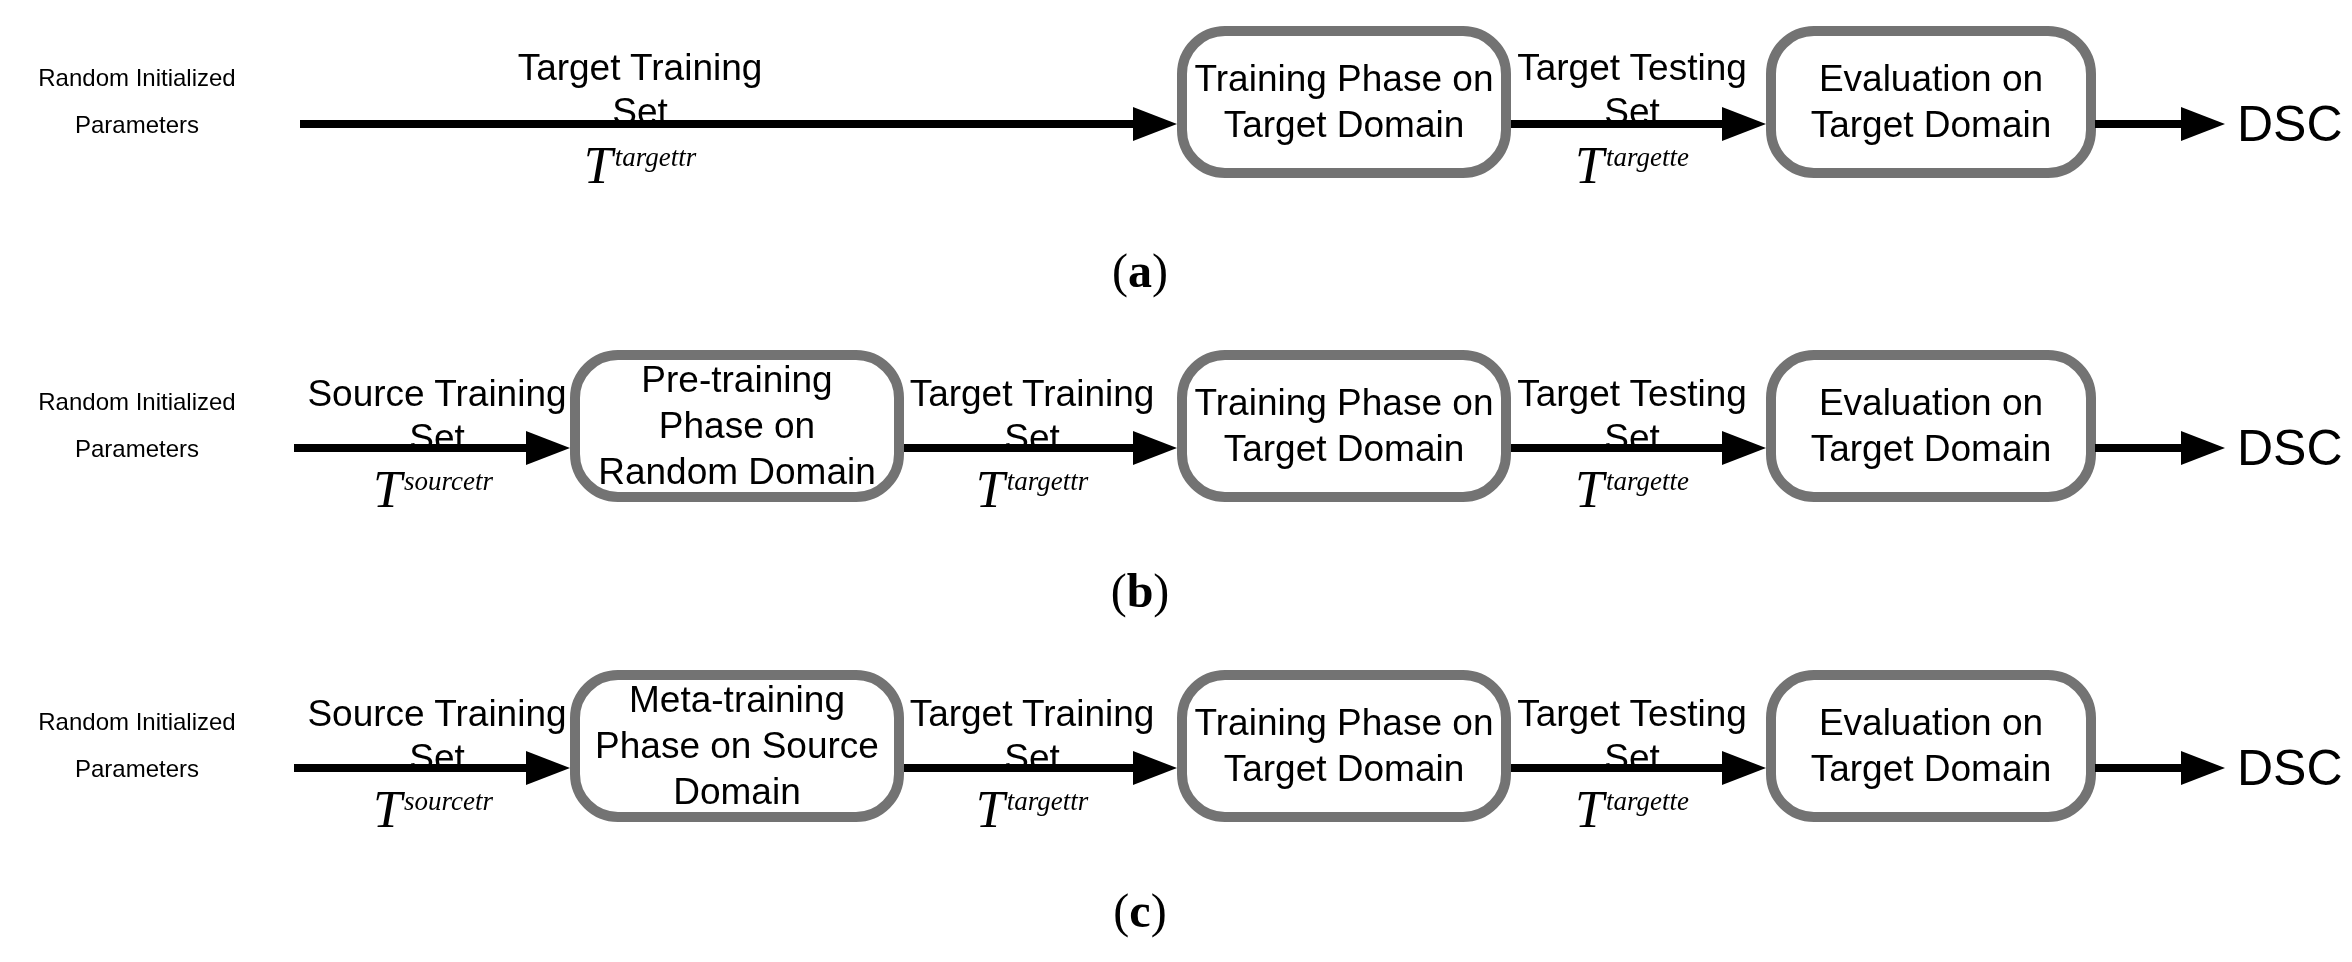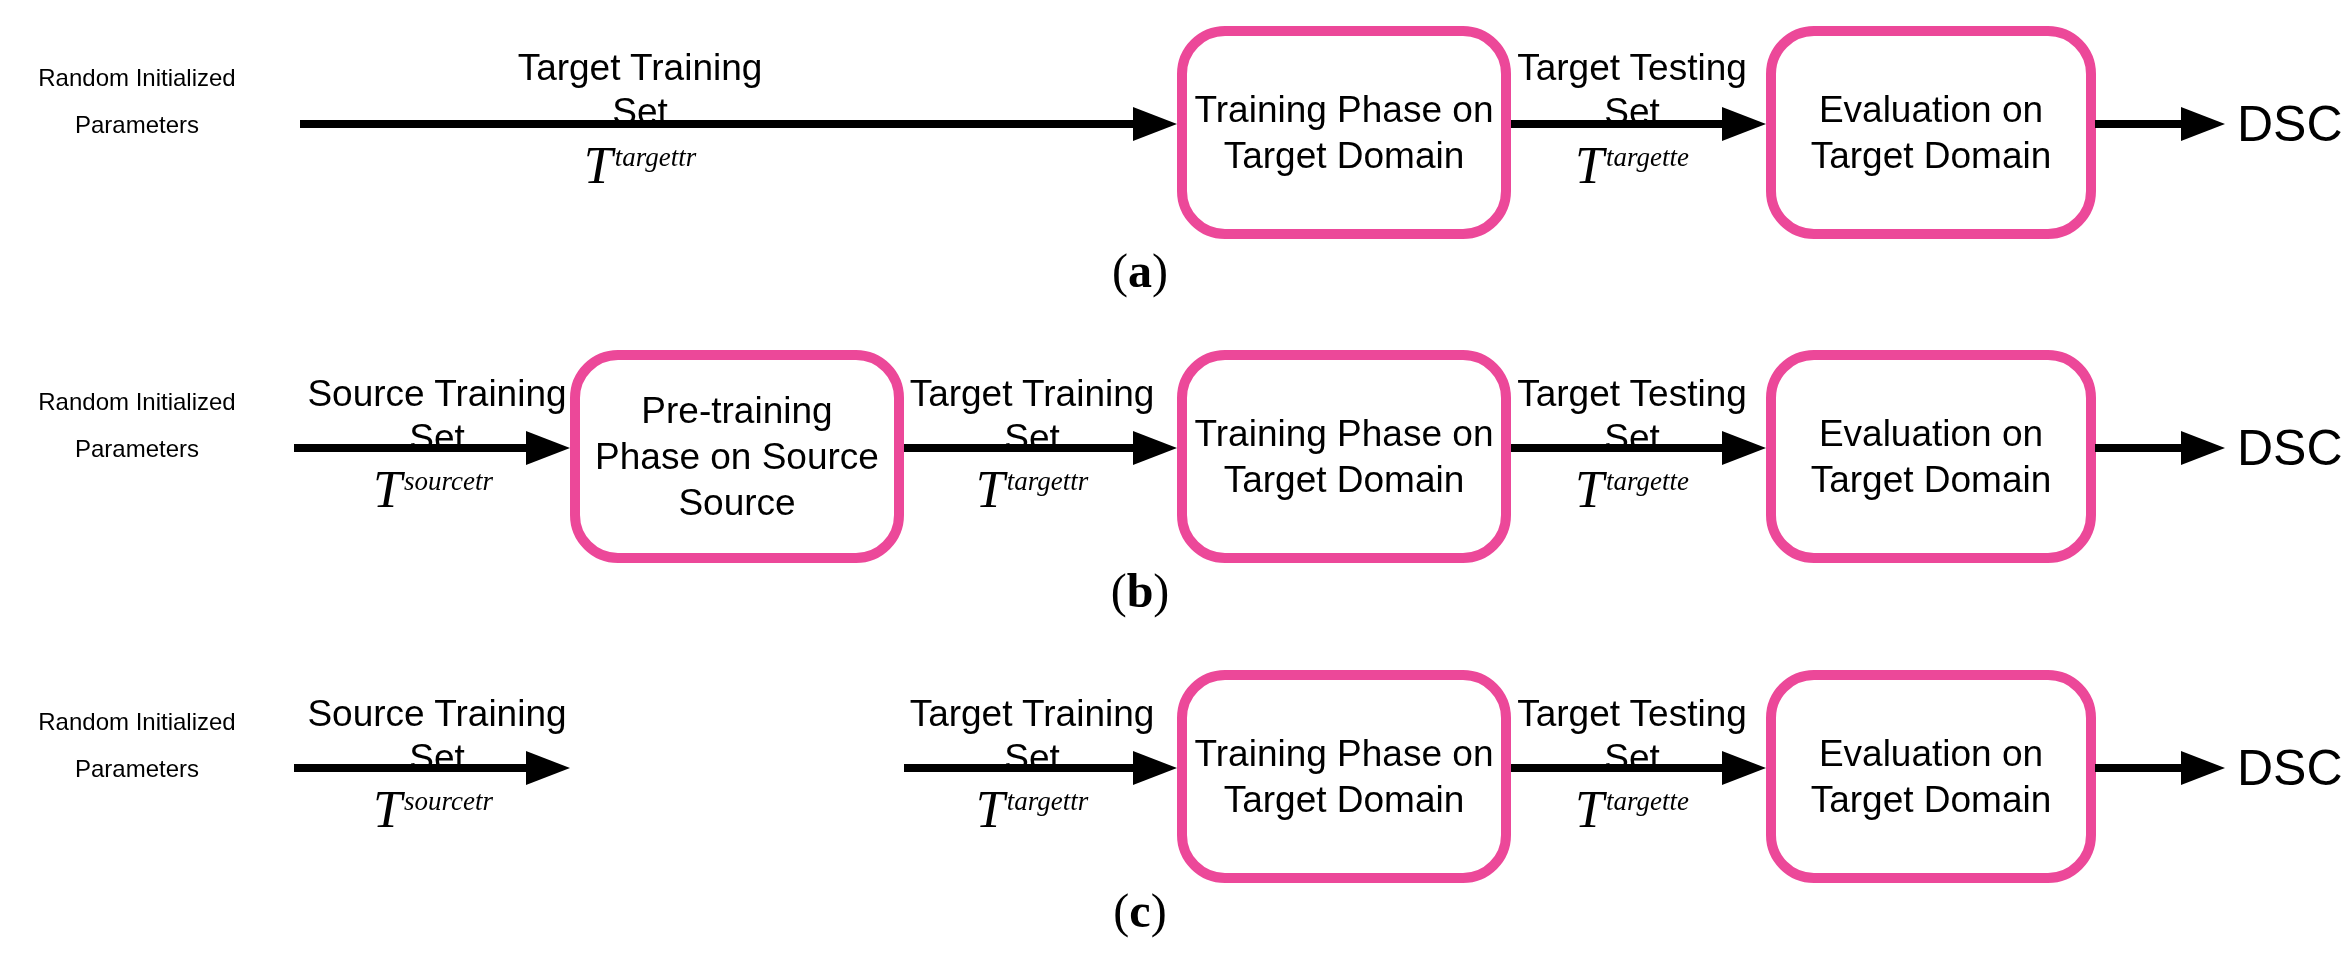--- a/index.html
+++ b/index.html
@@ -5,22 +5,22 @@
   html,body { margin:0; padding:0; background:#ffffff; }
   .canvas {
     position:relative; width:2352px; height:962px; background:#ffffff;
     font-family:"Liberation Sans", sans-serif; color:#000000; overflow:hidden;
   }
   .start-text {
     position:absolute; left:27px; width:220px; text-align:center;
     font-size:24px; line-height:47px;
   }
   .box {
-    position:absolute; height:213px; box-sizing:border-box;
-    border:10px solid #ec4899; border-radius:48px; background:#fff;
+    position:absolute; height:152px; box-sizing:border-box;
+    border:10px solid #737373; border-radius:48px; background:#fff;
     display:flex; align-items:center; justify-content:center;
     text-align:center; font-size:37px; line-height:46px; padding:0 6px;
   }
   .alabel {
     position:absolute; width:280px; text-align:center;
     font-size:37px; line-height:44px;margin-top:16px;
   }
   .arrow { position:absolute; height:8px; background:#000; }
   .arrow::after {
     content:""; position:absolute; right:-44px; top:-13px; width:0; height:0;
@@ -90,21 +90,21 @@
   <div class="arrow" style="left:294px; top:444px; width:232px;"></div>
   <div class="math" style="left:323px; top:464px;">
     <span class="mt">T</span>
     <span class="ms">
       <span>source</span>
       <span>tr</span>
     </span>
   </div>
 
   <div class="box" style="left:570px; top:350px; width:334px;">
-    <span>Pre-training Phase on Source Source</span>
+    <span>Pre-training Phase on Random Domain</span>
   </div>
 
   <div class="alabel" style="left:892px; top:356px;">Target Training Set</div>
   <div class="arrow" style="left:904px; top:444px; width:229px;"></div>
   <div class="math" style="left:922px; top:464px;">
     <span class="mt">T</span>
     <span class="ms">
       <span>target</span>
       <span>tr</span>
     </span>
@@ -138,20 +138,23 @@
   <div class="alabel" style="left:297px; top:676px;">Source Training Set</div>
   <div class="arrow" style="left:294px; top:764px; width:232px;"></div>
   <div class="math" style="left:323px; top:784px;">
     <span class="mt">T</span>
     <span class="ms">
       <span>source</span>
       <span>tr</span>
     </span>
   </div>
 
+  <div class="box" style="left:570px; top:670px; width:334px;">
+    <span>Meta-training Phase on Source Domain</span>
+  </div>
 
   <div class="alabel" style="left:892px; top:676px;">Target Training Set</div>
   <div class="arrow" style="left:904px; top:764px; width:229px;"></div>
   <div class="math" style="left:922px; top:784px;">
     <span class="mt">T</span>
     <span class="ms">
       <span>target</span>
       <span>tr</span>
     </span>
   </div>

